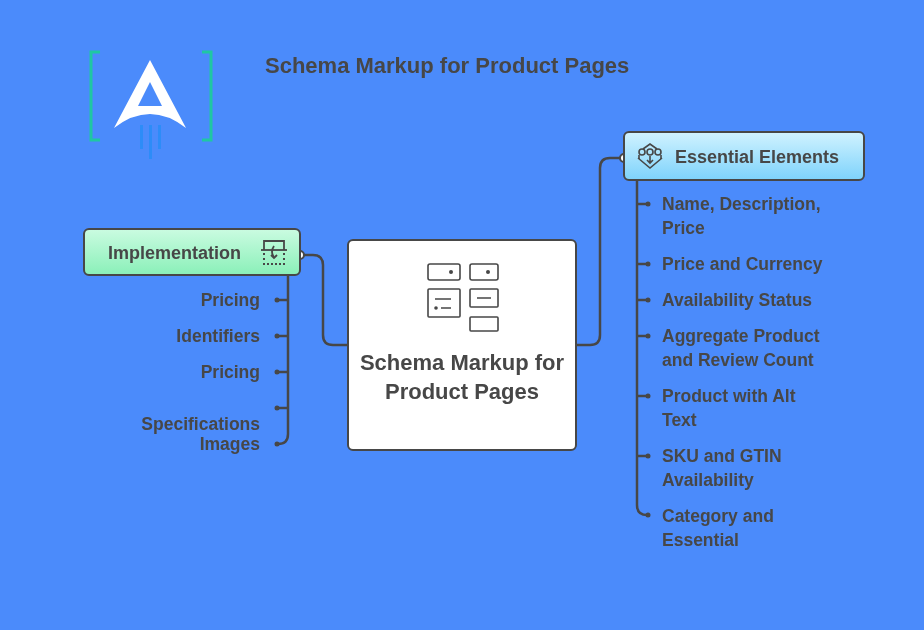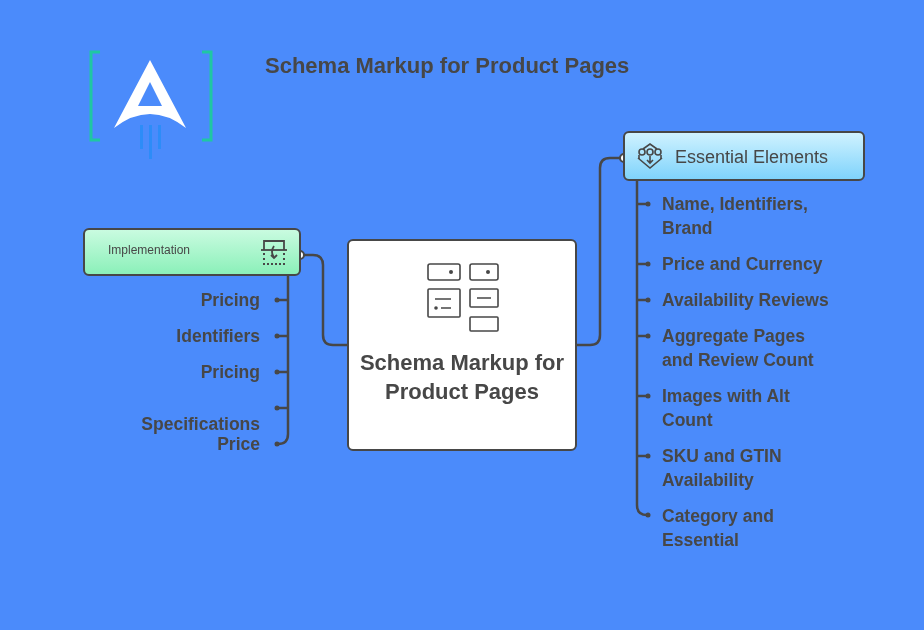--- a/index.html
+++ b/index.html
@@ -3,24 +3,24 @@
 <meta charset="utf-8">
 <style>
   html, body { margin:0; padding:0; }
   body { width:924px; height:630px; background:#4b8bfb; position:relative; overflow:hidden;
          font-family:"Liberation Sans", "DejaVu Sans", sans-serif; color:#474747; }
   .abs { position:absolute; }
   .title { left:265px; top:53px; font-size:22px; font-weight:bold; color:#474747; white-space:nowrap; }
   .node { position:absolute; border:2px solid #474747; border-radius:6px; box-sizing:border-box; }
   .impl { left:83px; top:228px; width:218px; height:48px;
           background:linear-gradient(#c9fbe0,#8bf0b9); }
-  .impl .label { position:absolute; left:23px; top:13px; font-size:12px; font-weight:normal; }
+  .impl .label { position:absolute; left:23px; top:13px; font-size:18px; font-weight:bold; }
   .ess { left:623px; top:131px; width:242px; height:50px;
          background:linear-gradient(#cff2ff,#7fd3fb); }
-  .ess .label { position:absolute; left:50px; top:14px; font-size:18px; font-weight:normal; white-space:nowrap; }
+  .ess .label { position:absolute; left:50px; top:14px; font-size:18px; font-weight:bold; white-space:nowrap; }
   .center { left:347px; top:239px; width:230px; height:212px; background:#fff; }
   .center .label { position:absolute; left:0; right:0; top:107px; text-align:center; font-size:22px; font-weight:bold; line-height:29px; }
   .leaf { position:absolute; font-size:17.5px; font-weight:bold; color:#474747; line-height:24px; }
   .left-leaf { right:664px; text-align:right; white-space:nowrap; }
   .right-leaf { left:662px; width:200px; }
   svg.lines { position:absolute; left:0; top:0; }
 </style>
 </head>
 <body>
 
@@ -88,21 +88,21 @@
         <rect x="19" y="25" width="2" height="2"></rect>
         <rect x="23" y="25" width="2" height="2"></rect>
     </g>
   </svg>
 </div>
 
 <div class="leaf left-leaf" style="top:288px">Pricing</div>
 <div class="leaf left-leaf" style="top:324px">Identifiers</div>
 <div class="leaf left-leaf" style="top:360px">Pricing</div>
 <div class="leaf left-leaf" style="top:412px">Specifications</div>
-<div class="leaf left-leaf" style="top:432px">Price</div>
+<div class="leaf left-leaf" style="top:432px">Images</div>
 
 <div class="node center">
   <svg class="abs" style="left:76px;top:20px" width="76" height="72" viewBox="0 0 76 72">
     <g fill="none" stroke="#474747" stroke-width="1.6">
       <rect x="3" y="3" width="32" height="16" rx="2"></rect>
       <rect x="45" y="3" width="28" height="16" rx="2"></rect>
       <rect x="3" y="28" width="32" height="28" rx="1"></rect>
       <rect x="45" y="28" width="28" height="18" rx="1"></rect>
       <rect x="45" y="56" width="28" height="14" rx="1"></rect>
       <path d="M10 38 H26 M16 47 H26 M52 37 H66"></path>
@@ -124,19 +124,19 @@
         <circle cx="15" cy="11" r="3"></circle>
         <circle cx="23" cy="11" r="3"></circle>
       <path d="M3 17 L15 27 L27 17"></path>
       <path d="M15 15 V22 M12 19 L15 22 L18 19"></path>
       <path d="M4 14 V18 M26 14 V18"></path>
     </g>
   </svg>
   <span class="label">Essential Elements</span>
 </div>
 
-<div class="leaf right-leaf" style="top:192px;width:180px">Name, Identifiers, Brand</div>
+<div class="leaf right-leaf" style="top:192px;width:180px">Name, Description, Price</div>
 <div class="leaf right-leaf" style="top:252px">Price and Currency</div>
-<div class="leaf right-leaf" style="top:288px">Availability Reviews</div>
-<div class="leaf right-leaf" style="top:324px;width:170px">Aggregate Pages and Review Count</div>
-<div class="leaf right-leaf" style="top:384px;width:150px">Images with Alt Count</div>
+<div class="leaf right-leaf" style="top:288px">Availability Status</div>
+<div class="leaf right-leaf" style="top:324px;width:170px">Aggregate Product and Review Count</div>
+<div class="leaf right-leaf" style="top:384px;width:150px">Product with Alt Text</div>
 <div class="leaf right-leaf" style="top:444px;width:140px">SKU and GTIN Availability</div>
 <div class="leaf right-leaf" style="top:504px;width:130px">Category and Essential</div>
 
 </body></html>

